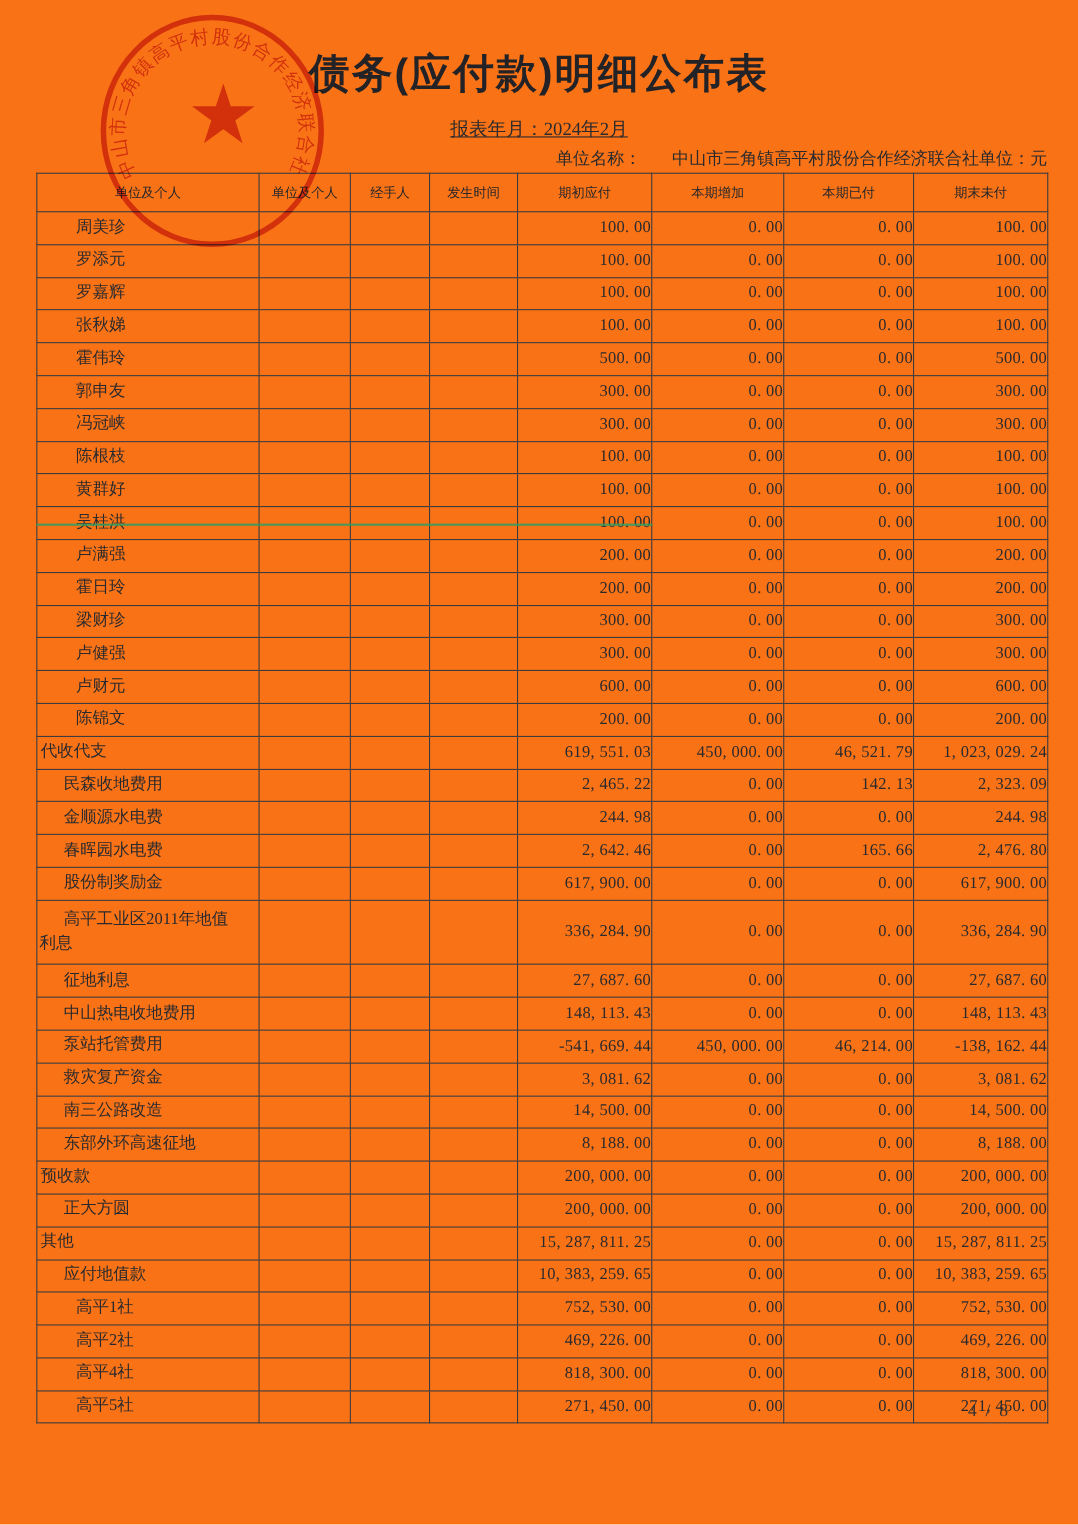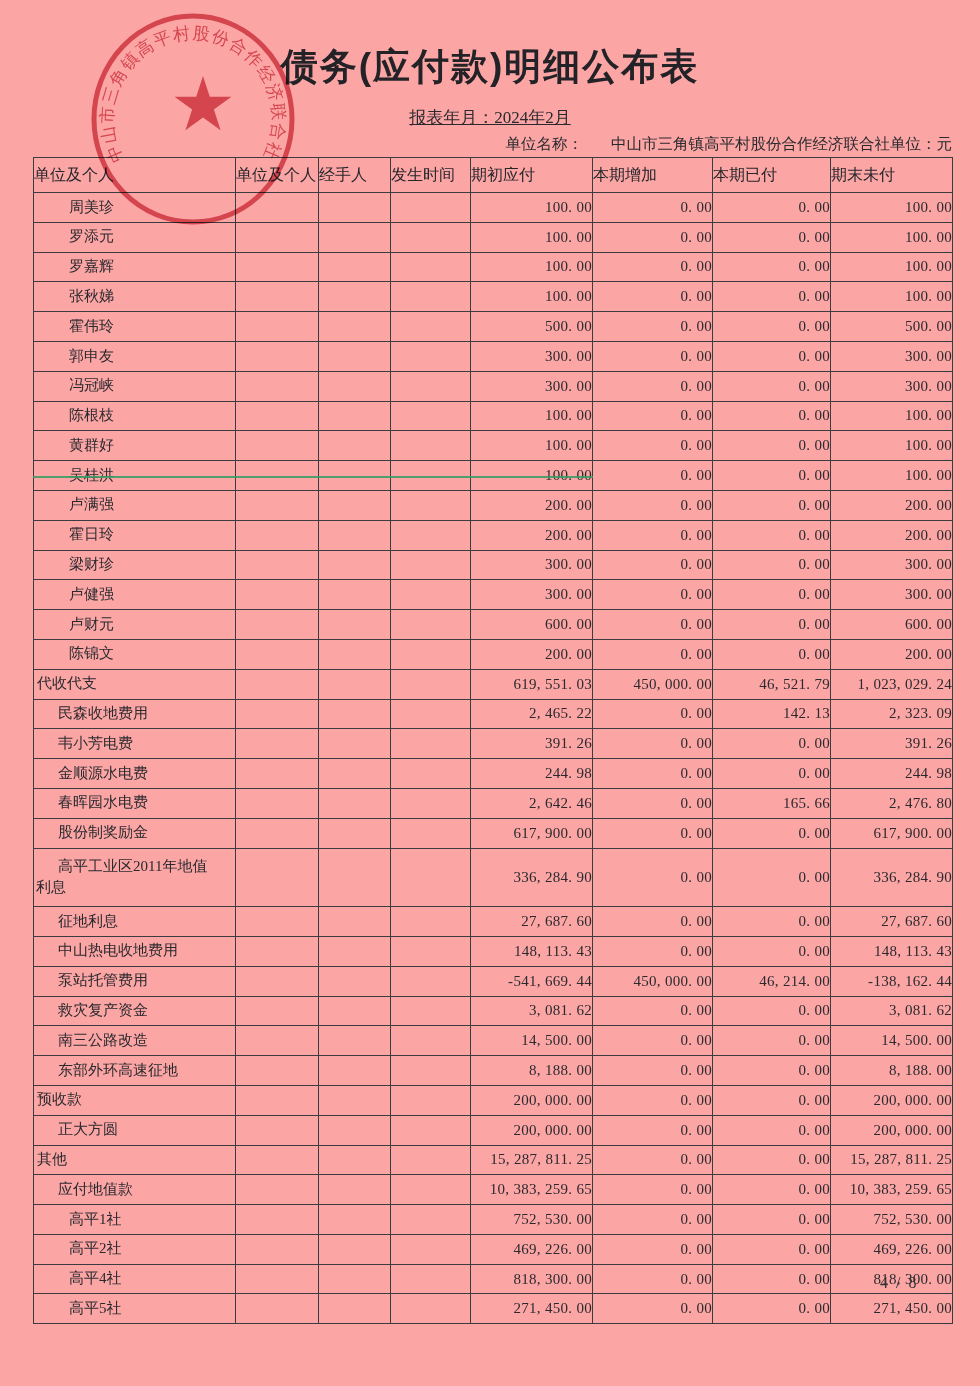--- a/index.html
+++ b/index.html
@@ -4,21 +4,21 @@
 <style>
   html,body { margin:0; padding:0; }
   body {
     width:980px; height:1386px;
     background:#ffffff;
     font-family:"Liberation Serif","DejaVu Serif",serif;
     color:#25252a;
   }
   .page {
     position:relative; width:980px; height:1386px;
-    background:#fca5a5; overflow:hidden;
+    background:#f97316; overflow:hidden;
   }
   .title {
     position:absolute; top:42px; left:0; width:100%;
     text-align:center;
     font-family:"Liberation Sans","DejaVu Sans",sans-serif;
     font-weight:bold; font-size:37px; letter-spacing:2px;
     color:#222227;
   }
   .report-month {
     position:absolute; top:106px; left:0; width:100%;
@@ -33,22 +33,22 @@
   table.ledger {
     position:absolute; top:157px; left:33px;
     width:919px; border-collapse:collapse; table-layout:fixed;
     background:transparent;
   }
   table.ledger th, table.ledger td {
     border:1.5px solid #3c3c40;
     overflow:hidden;
   }
   table.ledger th {
-    height:34px; font-size:16px; font-weight:normal;
-    text-align:left; color:#26262b; padding:0;margin-top:24px;
+    height:34px; font-size:12px; font-weight:normal;
+    text-align:center; color:#26262b; padding:0;margin-top:24px;
   }
   table.ledger td {
     height:28.8px; font-size:15px; padding:0; color:#2a2a2e;
   }
   td.c-name {
     text-align:left; font-size:15.5px; white-space:pre-line;
     line-height:1.45;
   }
   td.c-name.indent-0 { padding-left:3px; }
   td.c-name.indent-1 { padding-left:24px; }
@@ -290,30 +290,20 @@
       <td class="c-name indent-1">民森收地费用</td>
       <td></td>
       <td></td>
       <td></td>
       <td class="num">2, 465. 22</td>
       <td class="num">0. 00</td>
       <td class="num">142. 13</td>
       <td class="num">2, 323. 09</td>
     </tr>
         <tr>
-      <td class="c-name indent-1">韦小芳电费</td>
-      <td></td>
-      <td></td>
-      <td></td>
-      <td class="num">391. 26</td>
-      <td class="num">0. 00</td>
-      <td class="num">0. 00</td>
-      <td class="num">391. 26</td>
-    </tr>
-        <tr>
       <td class="c-name indent-1">金顺源水电费</td>
       <td></td>
       <td></td>
       <td></td>
       <td class="num">244. 98</td>
       <td class="num">0. 00</td>
       <td class="num">0. 00</td>
       <td class="num">244. 98</td>
     </tr>
         <tr>

